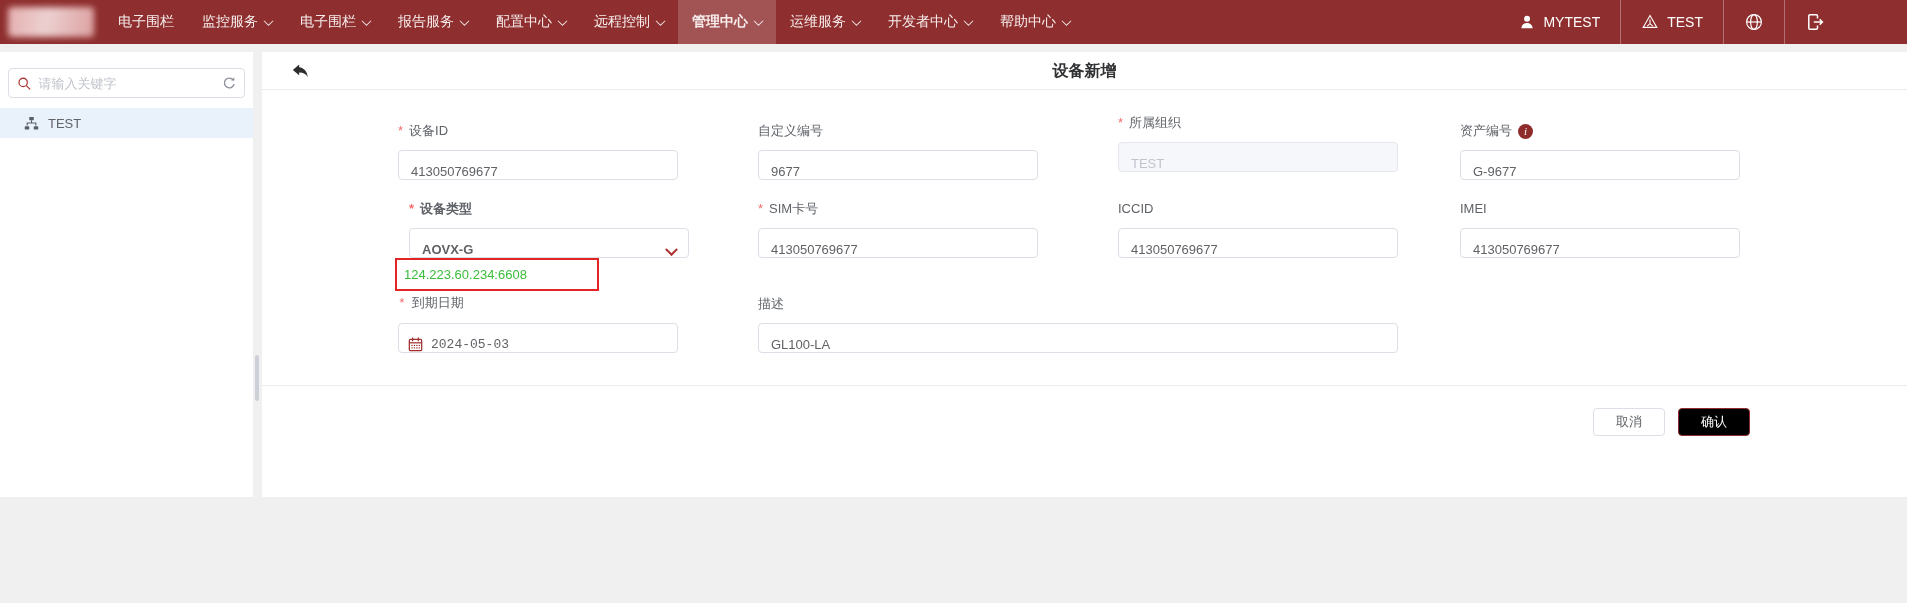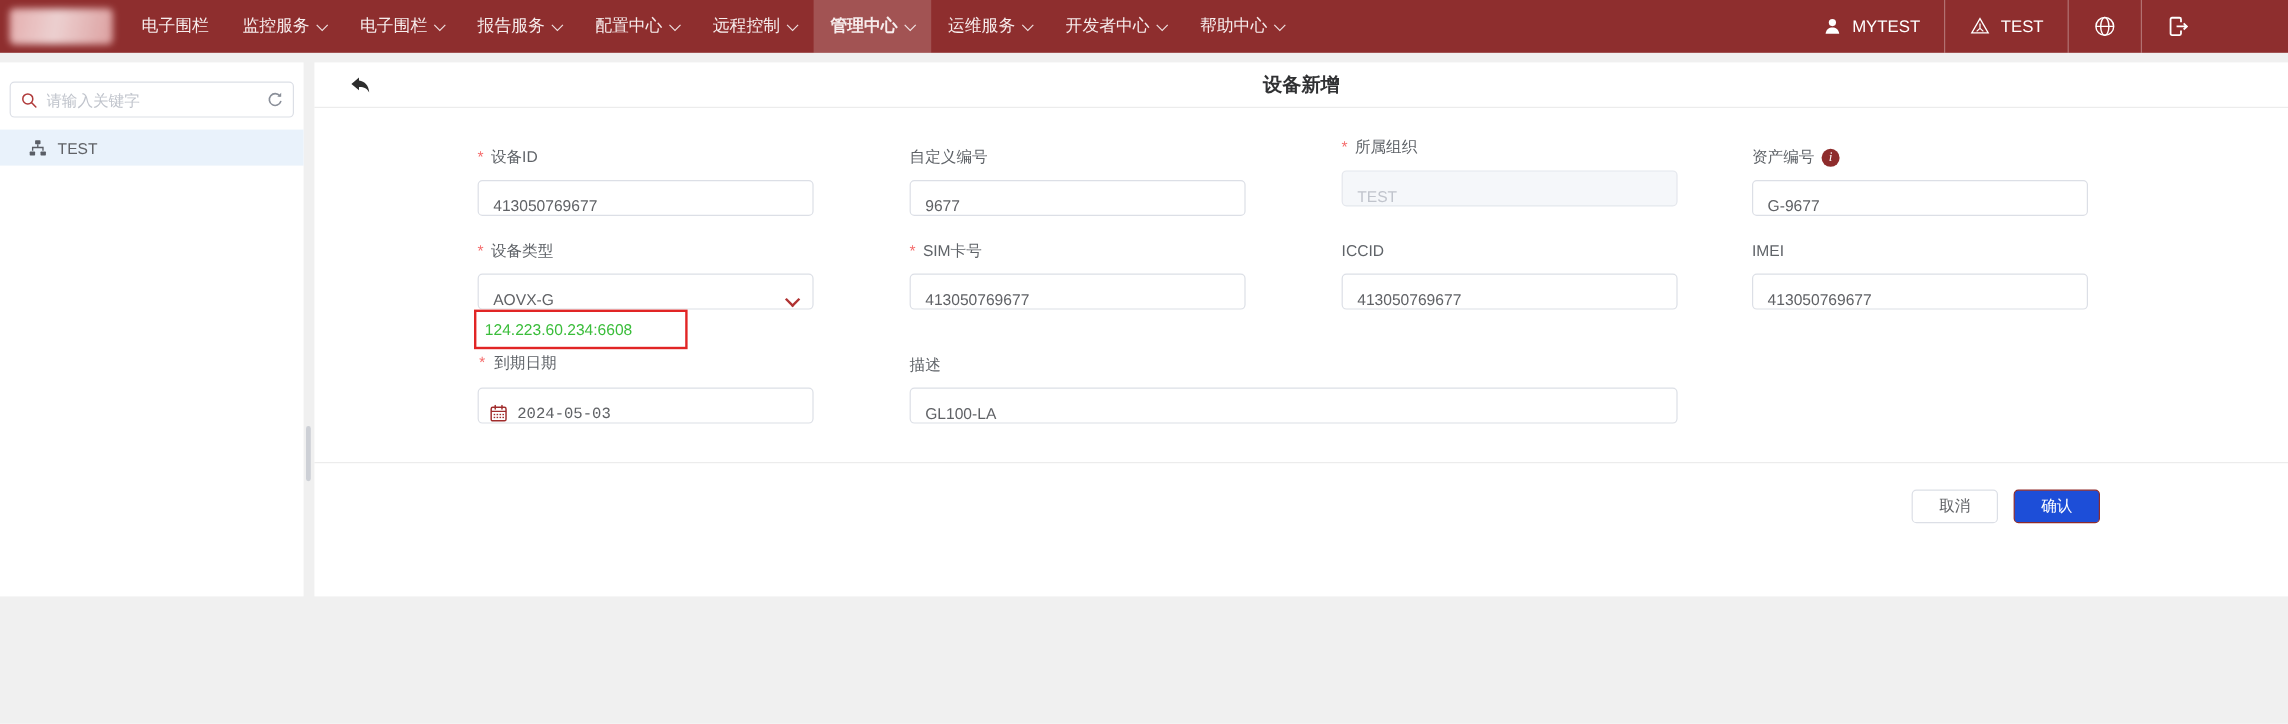--- a/index.html
+++ b/index.html
@@ -35,28 +35,28 @@
   .field { position:absolute; }
   .f-label { font-size:13px; color:#5f6368; height:18px; line-height:18px; margin-bottom:10px; display:flex; align-items:center; gap:6px; white-space:nowrap; }
   .required::before { content:"* "; color:#f56c6c; font-size:13px; }
   .f-input { height:30px; border:1px solid #dcdfe6; border-radius:4px; background:#fff; display:flex; align-items:flex-end; padding:0 12px; font-size:13px; color:#606266; }
   .f-input input { width:100%; border:none; outline:none; font-size:13px; color:#606266; font-family:"Liberation Sans",sans-serif; background:transparent; }
   .f-input.disabled { background:#f5f7fa; border-color:#e4e7ed; }
   .f-input.disabled input { color:#c0c4cc; }
   .select-box { justify-content:space-between; cursor:pointer; }
   .select-chev { width:9px; height:9px; border-right:2px solid #b03232; border-bottom:2px solid #b03232; transform:rotate(45deg) translate(-2px,-2px); }
   .info-dot { width:15px; height:15px; border-radius:50%; background:#8e2c2c; color:#fff; font-size:11px; font-style:italic; font-family:"Liberation Serif",serif; display:flex; align-items:center; justify-content:center; cursor:pointer; }
-  .annotation { position:absolute; left:133px; top:206px; width:178px; height:33px; border:2px solid #e12525; display:flex; align-items:center; padding-left:7px; font-size:13px; color:#3abd3a; background:#fff; }
+  .annotation { position:absolute; left:133px; top:206px; width:204px; height:33px; border:2px solid #e12525; display:flex; align-items:center; padding-left:7px; font-size:13px; color:#3abd3a; background:#fff; }
   .date-box { gap:8px; padding-left:9px; }
 
   .footer-line { position:absolute; left:0; right:0; top:333px; border-top:1px solid #ececec; }
   .footer { position:absolute; top:356px; right:157px; display:flex; gap:13px; }
   .btn { height:28px; padding:0 22px; min-width:56px; border-radius:4px; font-size:13px; display:flex; align-items:center; justify-content:center; cursor:pointer; font-family:"Liberation Sans",sans-serif; }
   .btn-cancel { background:#fff; border:1px solid #dcdfe6; color:#606266; }
-  .btn-confirm { background:#1d4ed8; border:1px solid #8f2b2b; color:#fff; }
+  .btn-confirm { background:#000000; border:1px solid #8f2b2b; color:#fff; }
 
   svg { display:block; }
 </style>
 </head>
 <body>
 
 <div class="stage">
 
   <div class="navbar">
     <div class="logo-blur"></div>
@@ -187,21 +187,21 @@
     <div class="field" style="left:1198px; top:70px; width:280px;">
       <div class="f-label">
         <span>资产编号</span>
         <span class="info-dot">i</span>
       </div>
       <div class="f-input">
           <input value="G-9677" style="">
         </div>
     </div>
 
-    <div class="field" style="left:136px; top:148px; width:280px;">
+    <div class="field" style="left:147px; top:148px; width:280px;font-weight:bold;">
       <div class="f-label required">设备类型</div>
       <div class="f-input select-box">
         <span>AOVX-G</span>
         <span class="select-chev"></span>
       </div>
     </div>
     <div class="field" style="left:496px; top:148px; width:280px;">
       <div class="f-label required">SIM卡号</div>
       <div class="f-input">
           <input value="413050769677" style="">

